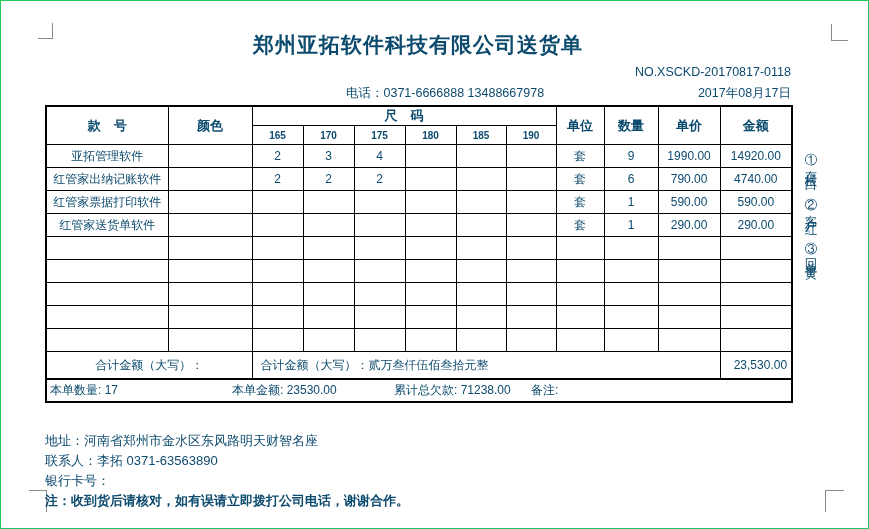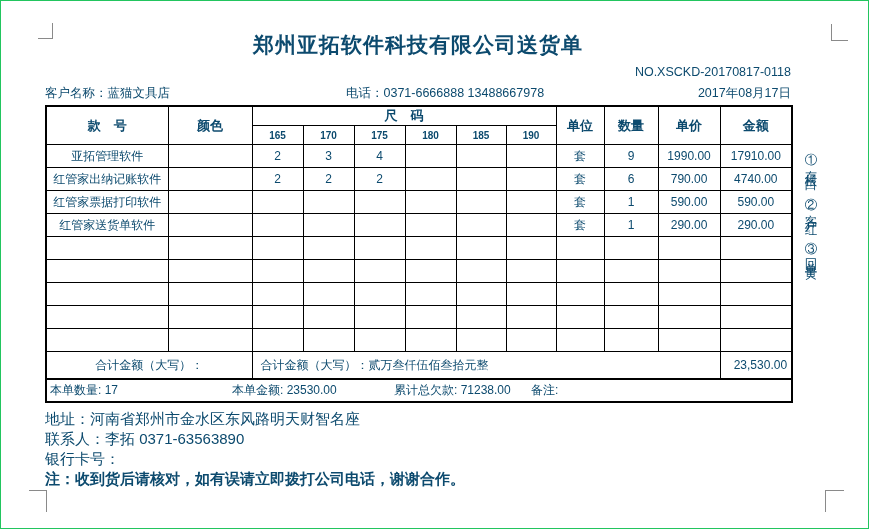--- a/index.html
+++ b/index.html
@@ -36,38 +36,37 @@
   tr.total-row td.t-words{text-align:left;padding-left:8px;}
   tr.total-row td.t-amount{text-align:right;padding-right:4px;}
   tr.summary-row td{height:21px;border-bottom:2px solid #000;}
   .sum-cell{position:relative;text-align:left;}
   .sum-cell span{position:absolute;top:2px;white-space:nowrap;font-size:12px;}
   .sum-qty{left:3px;} .sum-amt{left:185px;} .sum-owed{left:347px;} .sum-note{left:484px;}
 
   .side-labels{position:absolute;left:801px;top:142px;}
   .side-group{writing-mode:vertical-rl;text-orientation:upright;
     font-size:12.5px;letter-spacing:4px;margin-bottom:16px;height:auto;margin-left:0;}
-  .footer{position:absolute;left:44px;top:408px;width:746px;font-size:15px;line-height:20px;}
+  .footer{position:absolute;left:44px;top:430px;width:746px;font-size:13px;line-height:20px;}
   .footer .note-line{font-weight:bold;}
 </style>
 </head>
 <body>
 
 <div class="page">
 
   <div class="mark tl"></div>
   <div class="mark tr"></div>
   <div class="mark bl"></div>
   <div class="mark br"></div>
 
   <div class="title">郑州亚拓软件科技有限公司送货单</div>
   <div class="doc-no">NO.XSCKD-20170817-0118</div>
 
   <div class="info-row">
-    <span><span>客户名称：</span><span>蓝猫文具店</span></span>
     <span class="info-phone"><span>电话：</span><span>0371-6666888  13488667978</span></span>
     <span class="info-date">2017年08月17日</span>
   </div>
 
   <table class="dtable">
     <colgroup>
       <col style="width:122px">
         <col style="width:84px">
       <col style="width:51px">
         <col style="width:51px">
@@ -104,21 +103,21 @@
         <td></td>
         <td>2</td>
         <td>3</td>
         <td>4</td>
         <td></td>
         <td></td>
         <td></td>
         <td>套</td>
         <td>9</td>
         <td>1990.00</td>
-        <td>17910.00</td>
+        <td>14920.00</td>
       </tr>
       <tr class="drow">
         <td>红管家出纳记账软件</td>
         <td></td>
         <td>2</td>
         <td>2</td>
         <td>2</td>
         <td></td>
         <td></td>
         <td></td>

